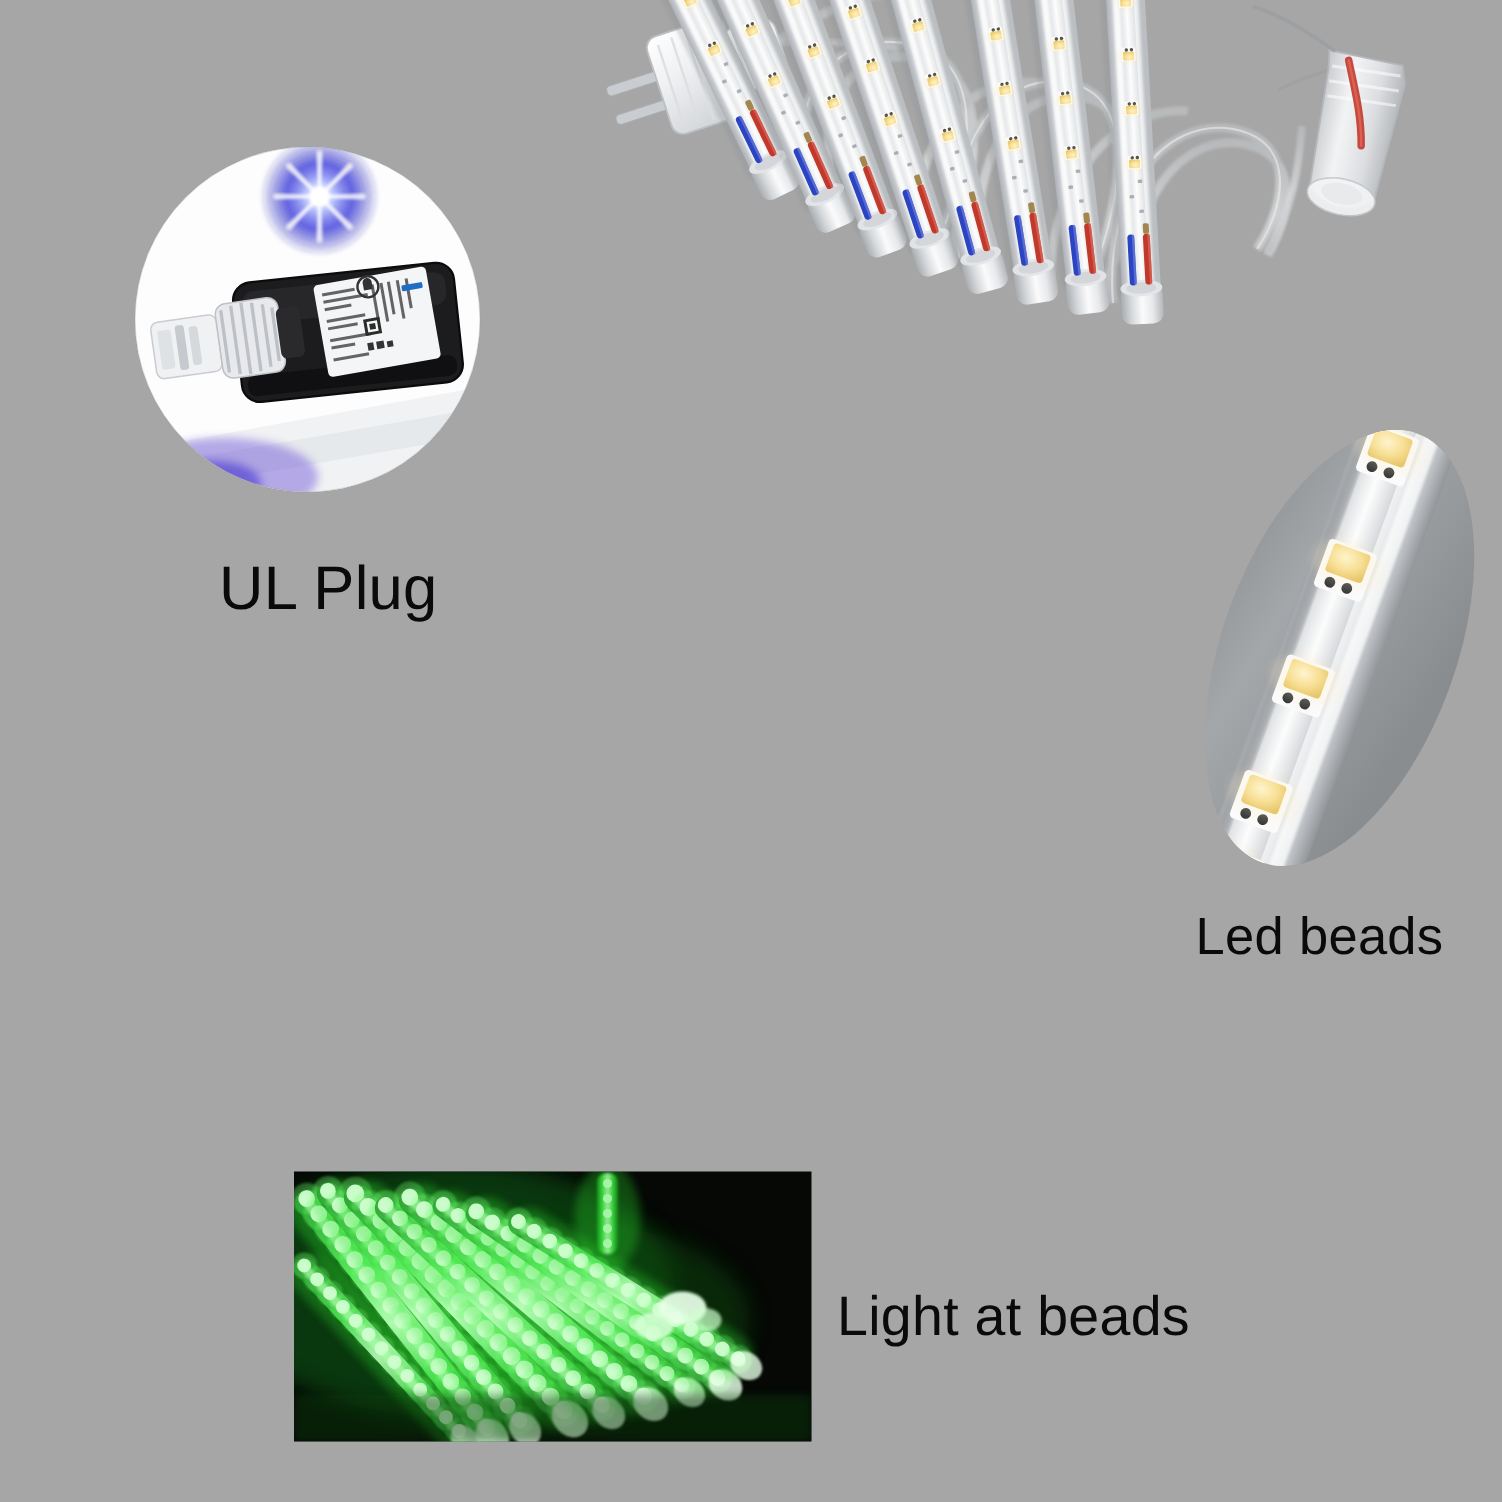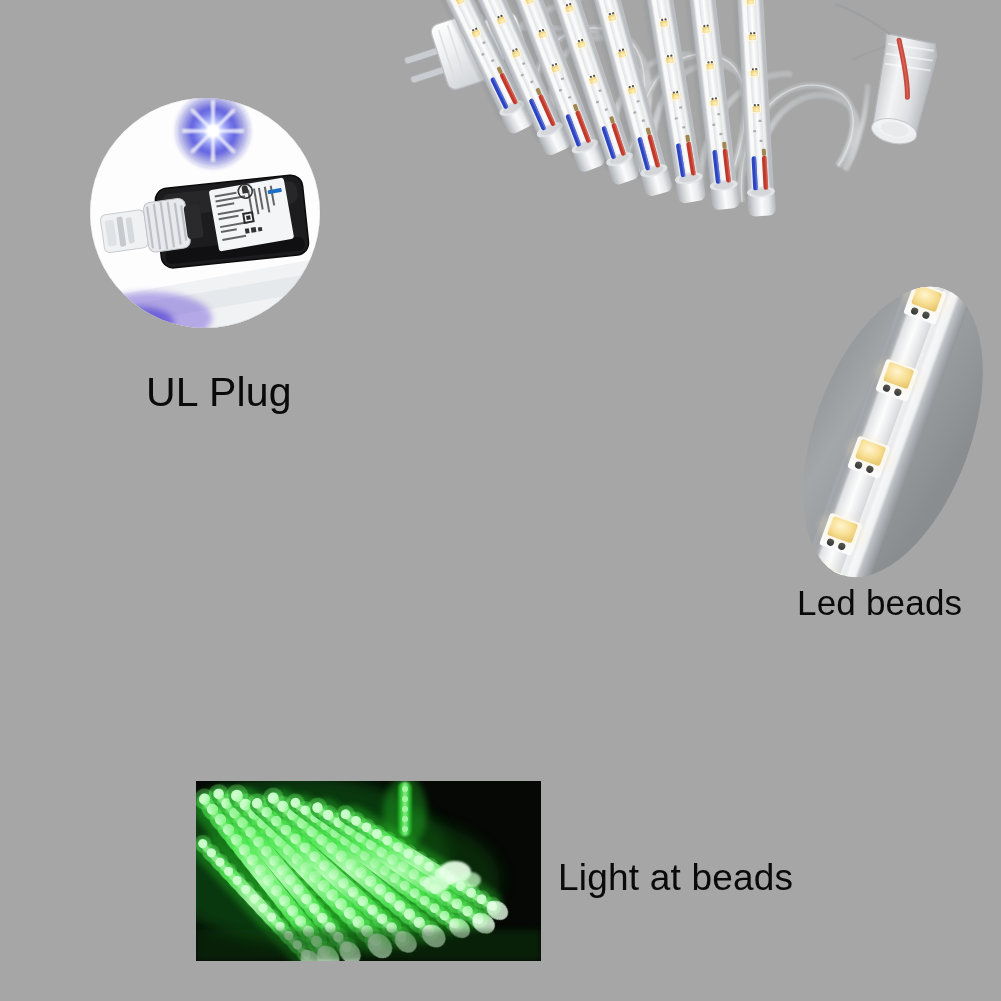--- a/index.html
+++ b/index.html
@@ -15,21 +15,21 @@
 
   .label-text{
     position:absolute;
     color:#0a0a0a;
     font-family:"Liberation Sans", sans-serif;
     font-weight:400;
     white-space:nowrap;
     letter-spacing:0.2px;
   }
   #ul-plug-label{left:146px;top:369px;font-size:41px;}
-  #led-beads-label{left:797px;top:583px;font-size:35px;}
+  #led-beads-label{left:797px;top:605px;font-size:35px;}
   #night-label{left:558px;top:857px;font-size:37px;}
 </style>
 </head>
 <body>
 
 <div id="stage">
 
   <svg width="1001" height="1001" viewBox="0 0 1001 1001">
     <defs>
 

